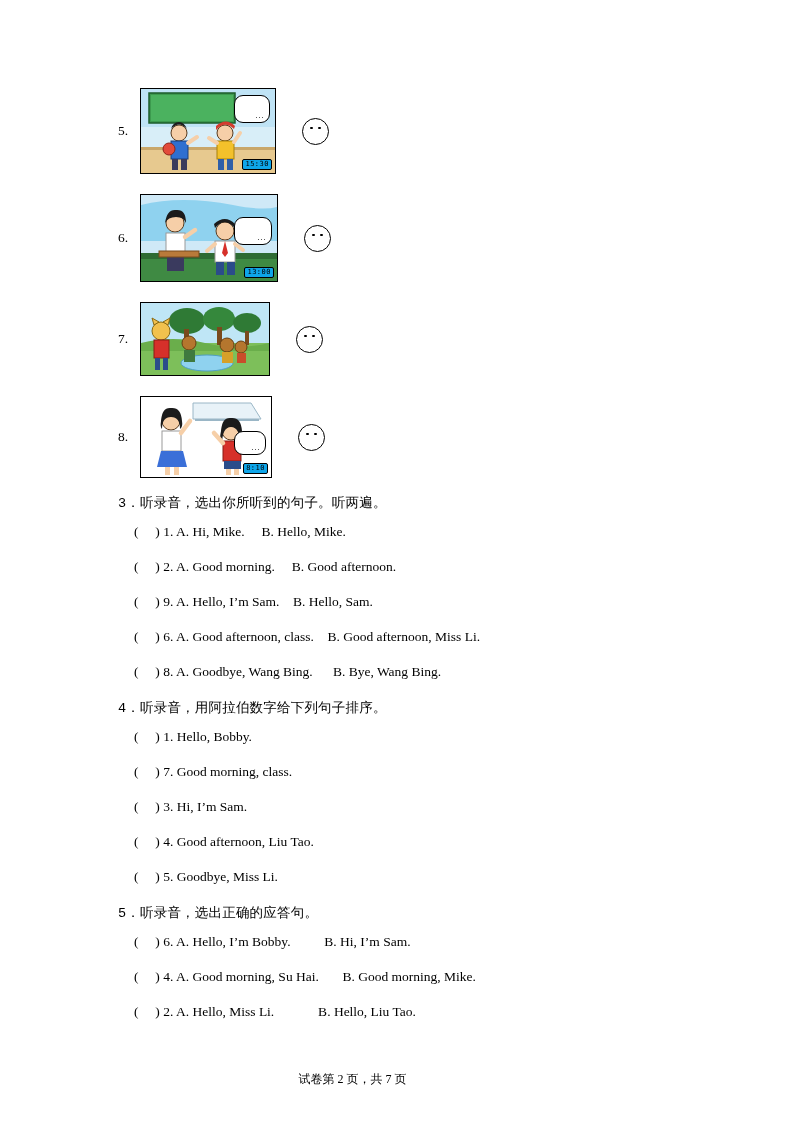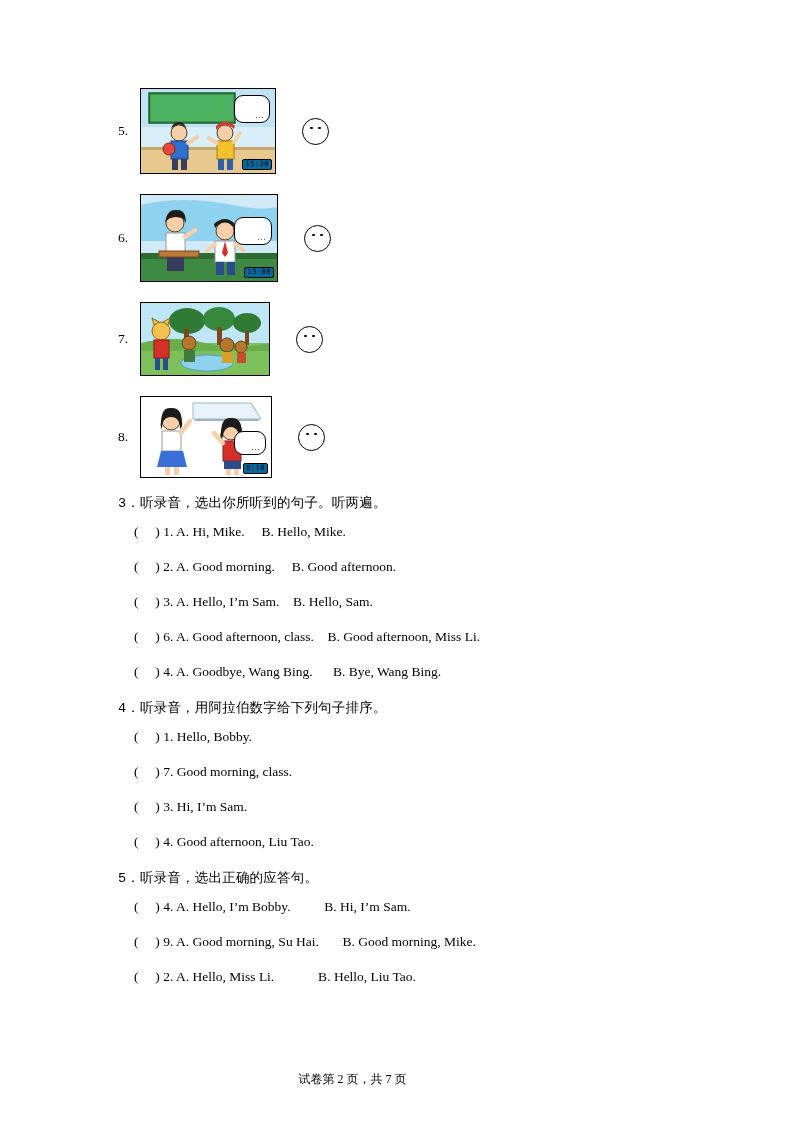--- a/index.html
+++ b/index.html
@@ -75,21 +75,21 @@
     right: 4px;
     font-size: 9px;
     letter-spacing: 1px;
     line-height: 9px;
     color: #000;
   }
   .timebox {
     position: absolute;
     right: 3px;
     bottom: 3px;
-    background: #0369a1;
+    background: #0ea5e9;
     border: 1.1px solid #000;
     border-radius: 2px;
     font-family: "DejaVu Sans Mono", monospace;
     font-size: 7px;
     line-height: 9px;
     padding: 0 2px;
     letter-spacing: 0.5px;
   }
 
   
@@ -266,29 +266,30 @@
     </div>
     <div class="face">
       <span class="eye l"></span>
       <span class="eye r"></span>
     </div>
   </div>
 
   <div class="sec-title">3．听录音，选出你所听到的句子。听两遍。</div>
   <div class="q-line">(     ) 1. A. Hi, Mike.     B. Hello, Mike.</div>
   <div class="q-line">(     ) 2. A. Good morning.     B. Good afternoon.</div>
-  <div class="q-line">(     ) 3. A. Hello, I’m Sam.    B. Hello, Sam.</div>
+  <div class="q-line">(     ) 9. A. Hello, I’m Sam.    B. Hello, Sam.</div>
   <div class="q-line">(     ) 6. A. Good afternoon, class.    B. Good afternoon, Miss Li.</div>
-  <div class="q-line">(     ) 4. A. Goodbye, Wang Bing.      B. Bye, Wang Bing.</div>
+  <div class="q-line">(     ) 8. A. Goodbye, Wang Bing.      B. Bye, Wang Bing.</div>
 
   <div class="sec-title">4．听录音，用阿拉伯数字给下列句子排序。</div>
   <div class="q-line">(     ) 1. Hello, Bobby.</div>
   <div class="q-line">(     ) 7. Good morning, class.</div>
   <div class="q-line">(     ) 3. Hi, I’m Sam.</div>
   <div class="q-line">(     ) 4. Good afternoon, Liu Tao.</div>
+  <div class="q-line">(     ) 5. Goodbye, Miss Li.</div>
 
   <div class="sec-title">5．听录音，选出正确的应答句。</div>
-  <div class="q-line">(     ) 4. A. Hello, I’m Bobby.          B. Hi, I’m Sam.</div>
-  <div class="q-line">(     ) 9. A. Good morning, Su Hai.       B. Good morning, Mike.</div>
+  <div class="q-line">(     ) 6. A. Hello, I’m Bobby.          B. Hi, I’m Sam.</div>
+  <div class="q-line">(     ) 4. A. Good morning, Su Hai.       B. Good morning, Mike.</div>
   <div class="q-line">(     ) 2. A. Hello, Miss Li.             B. Hello, Liu Tao.</div>
 
   <div class="footer">试卷第 2 页，共 7 页</div>
 </div>
 
 </body></html>

